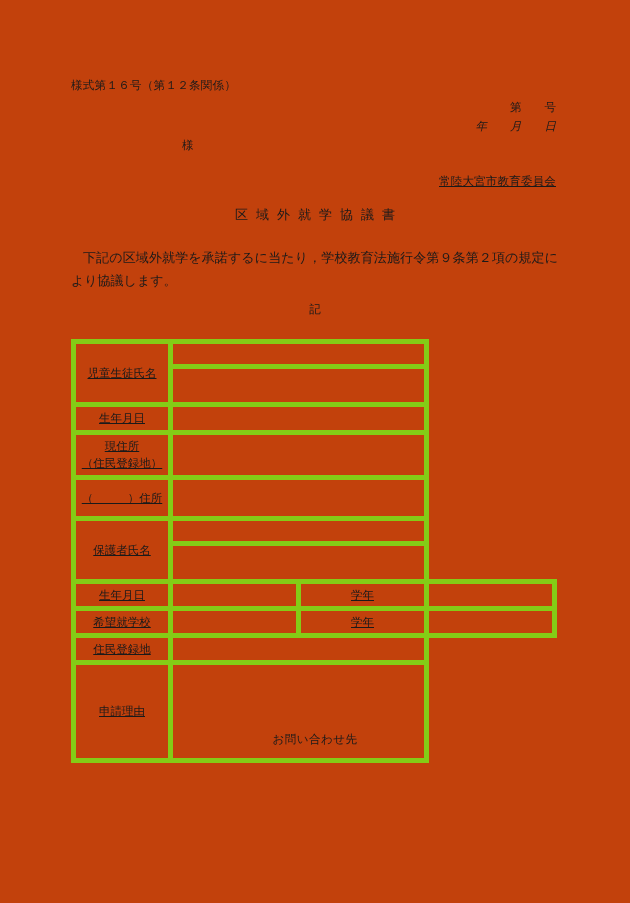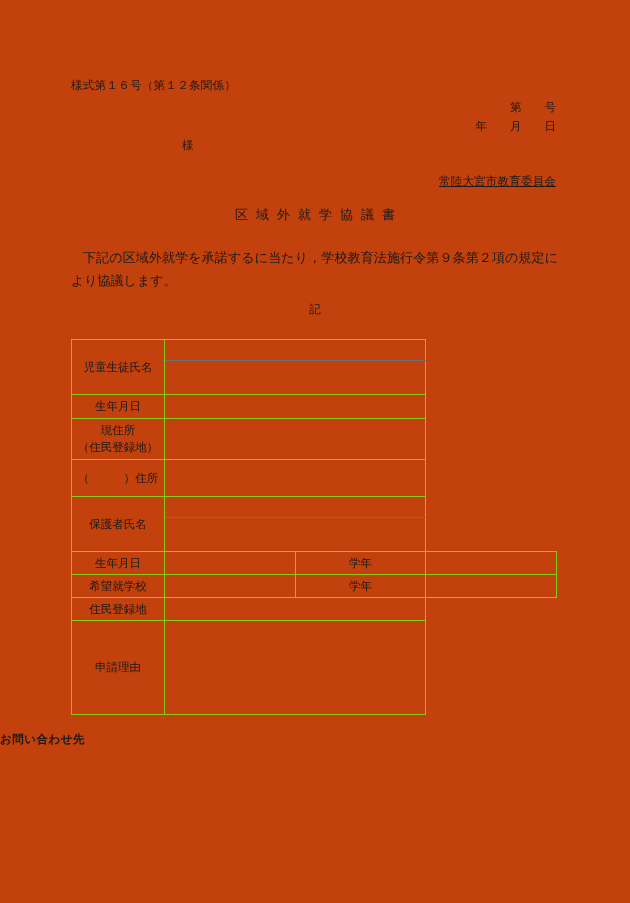--- a/index.html
+++ b/index.html
@@ -32,20 +32,21 @@
     top: 100px;
     font-size: 11.5px;
     white-space: nowrap;
   }
   .doc-date {
     position: absolute;
     right: 74px;
     top: 119px;
     font-size: 11.5px;
     white-space: nowrap;
+    font-style: italic;
   }
   .addressee {
     position: absolute;
     left: 182px;
     top: 138px;
     font-size: 11.5px;
     white-space: nowrap;
   }
   .issuer {
     position: absolute;
@@ -94,45 +95,46 @@
   .form-table {
     position: absolute;
     left: 71px;
     top: 339px;
     width: 486px;
     border-collapse: collapse;
     table-layout: fixed;
     font-size: 11.5px;
   }
   .form-table td {
-    border: 1px solid #84cc16;
+    border: 5px solid #84cc16;
     padding: 0;
     text-align: center;
     vertical-align: middle;
+    text-decoration: underline;
   }
   .form-table td.label {
     width: 92px;
     line-height: 1.45;
   }
   .form-table td.value {
     text-align: left;
   }
   td.split-top { height: 20px; border-bottom: 1px solid #6a7075; }
   td.split-bot { height: 33px; }
   .grade-label { width: 60px; }
   .grade-value { width: 120px; }
 
   .contact {
     position: absolute;
     left: 0;
     right: 0;
     top: 732px;
+    text-align: center;
     font-size: 11.5px;
     letter-spacing: 0.5px;
-    font-weight: bold;
   }
 </style>
 </head>
 <body>
 
 <div class="page">
 
   <div class="form-no">様式第１６号（第１２条関係）</div>
   <div class="doc-number">第　　号</div>
   <div class="doc-date">年　　月　　日</div>

